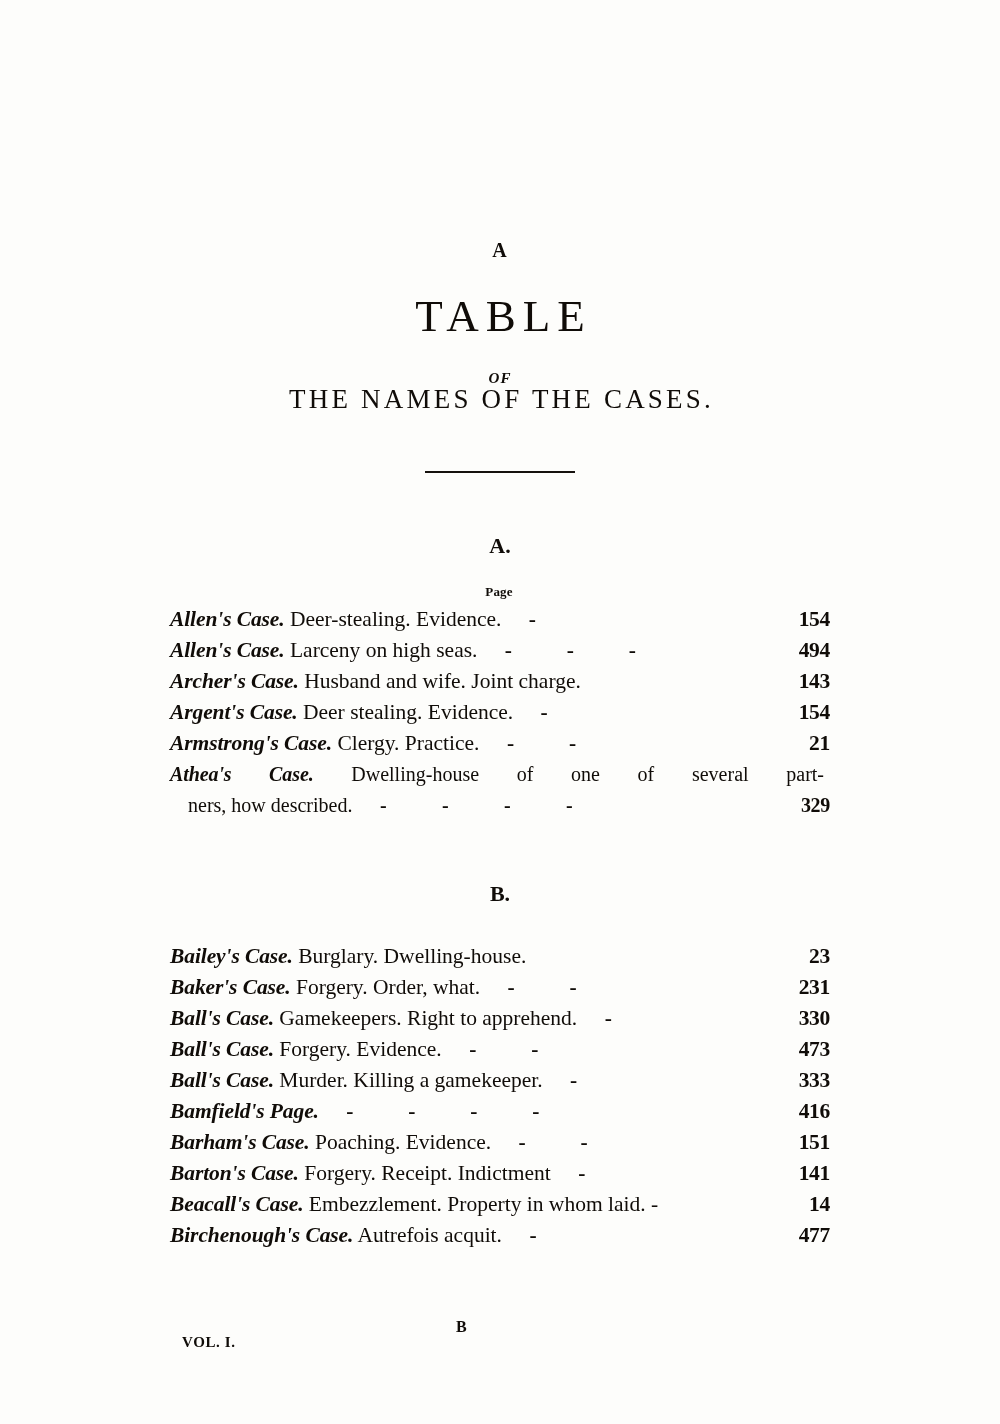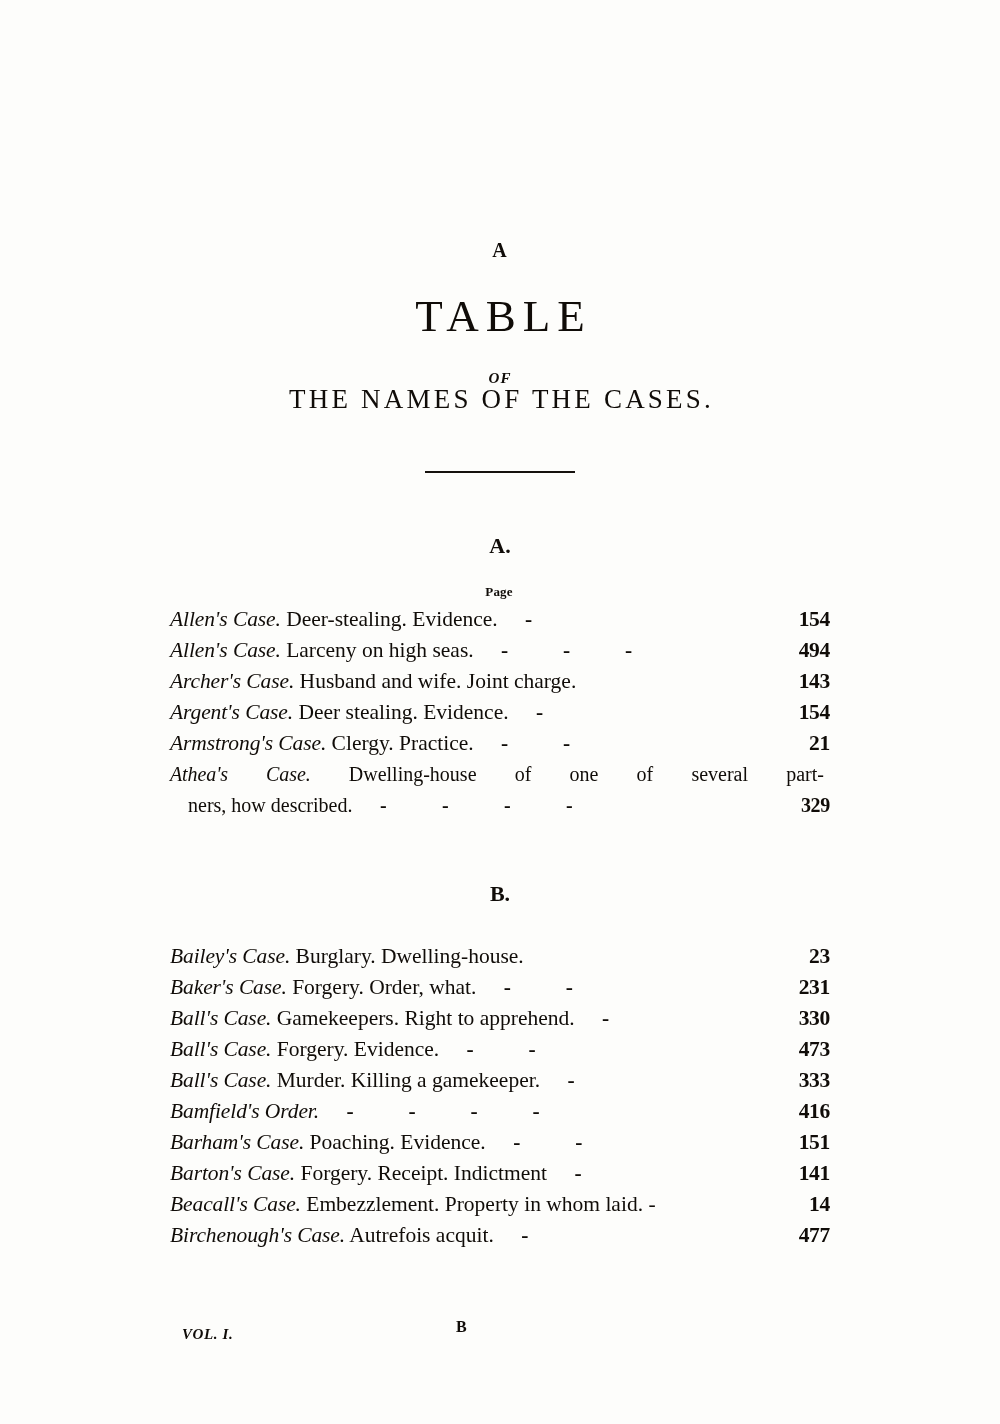--- a/index.html
+++ b/index.html
@@ -103,21 +103,21 @@
   }
   .entry {
     position: relative;
     font-size: 21.5px;
     line-height: 31px;
     padding-right: 72px;
     white-space: nowrap;
   }
   .case-name {
     font-style: italic;
-    font-weight: 400;
+    font-weight: 700;
     letter-spacing: -0.1px;
   }
   .desc {
     font-style: normal;
     font-weight: 400;
   }
   .num {
     position: absolute;
     right: 0;
     top: 0;
@@ -160,25 +160,24 @@
     position: absolute;
     left: 170px;
     top: 1318px;
     width: 660px;
     height: 26px;
     font-size: 15px;
   }
   .vol {
     position: absolute;
     left: 12px;
-    top: 8px;
+    top: 16px;
     font-weight: 700;
     font-variant: small-caps;
     letter-spacing: 0.6px;
-    font-style: italic;
   }
   .signature {
     position: absolute;
     left: 286px;
     top: 0;
     font-weight: 700;
     font-size: 16px;
   }
 </style>
 </head>
@@ -216,21 +215,21 @@
       </div>
 
     <div class="section-letter section-b">B.</div>
 
     <div class="entries" id="entries-b" style="margin-top:36px;">
         <div class="entry"><span class="case-name">Bailey's Case.</span><span class="desc">  Burglary.  Dwelling-house.</span><span class="leaders"></span><span class="num">23</span></div>
         <div class="entry"><span class="case-name">Baker's Case.</span><span class="desc">  Forgery.  Order, what.</span><span class="leaders"><span class="lead">-</span><span class="lead">-</span></span><span class="num">231</span></div>
         <div class="entry"><span class="case-name">Ball's Case.</span><span class="desc">  Gamekeepers.  Right to apprehend.</span><span class="leaders"><span class="lead">-</span></span><span class="num">330</span></div>
         <div class="entry"><span class="case-name">Ball's Case.</span><span class="desc">  Forgery.  Evidence.</span><span class="leaders"><span class="lead">-</span><span class="lead">-</span></span><span class="num">473</span></div>
         <div class="entry"><span class="case-name">Ball's Case.</span><span class="desc">  Murder.  Killing a gamekeeper.</span><span class="leaders"><span class="lead">-</span></span><span class="num">333</span></div>
-        <div class="entry"><span class="case-name">Bamfield's Order.</span><span class="leaders"><span class="lead">-</span><span class="lead">-</span><span class="lead">-</span><span class="lead">-</span></span><span class="num">416</span></div>
+        <div class="entry"><span class="case-name">Bamfield's Page.</span><span class="leaders"><span class="lead">-</span><span class="lead">-</span><span class="lead">-</span><span class="lead">-</span></span><span class="num">416</span></div>
         <div class="entry"><span class="case-name">Barham's Case.</span><span class="desc">  Poaching.  Evidence.</span><span class="leaders"><span class="lead">-</span><span class="lead">-</span></span><span class="num">151</span></div>
         <div class="entry"><span class="case-name">Barton's Case.</span><span class="desc">  Forgery.  Receipt.  Indictment</span><span class="leaders"><span class="lead">-</span></span><span class="num">141</span></div>
         <div class="entry"><span class="case-name">Beacall's Case.</span><span class="desc">  Embezzlement.  Property in whom laid. -</span><span class="leaders"></span><span class="num">14</span></div>
         <div class="entry"><span class="case-name">Birchenough's Case.</span><span class="desc">  Autrefois acquit.</span><span class="leaders"><span class="lead">-</span></span><span class="num">477</span></div>
       </div>
 
   </div>
 
   <div class="footer">
     <span class="vol">VOL. I.</span>

